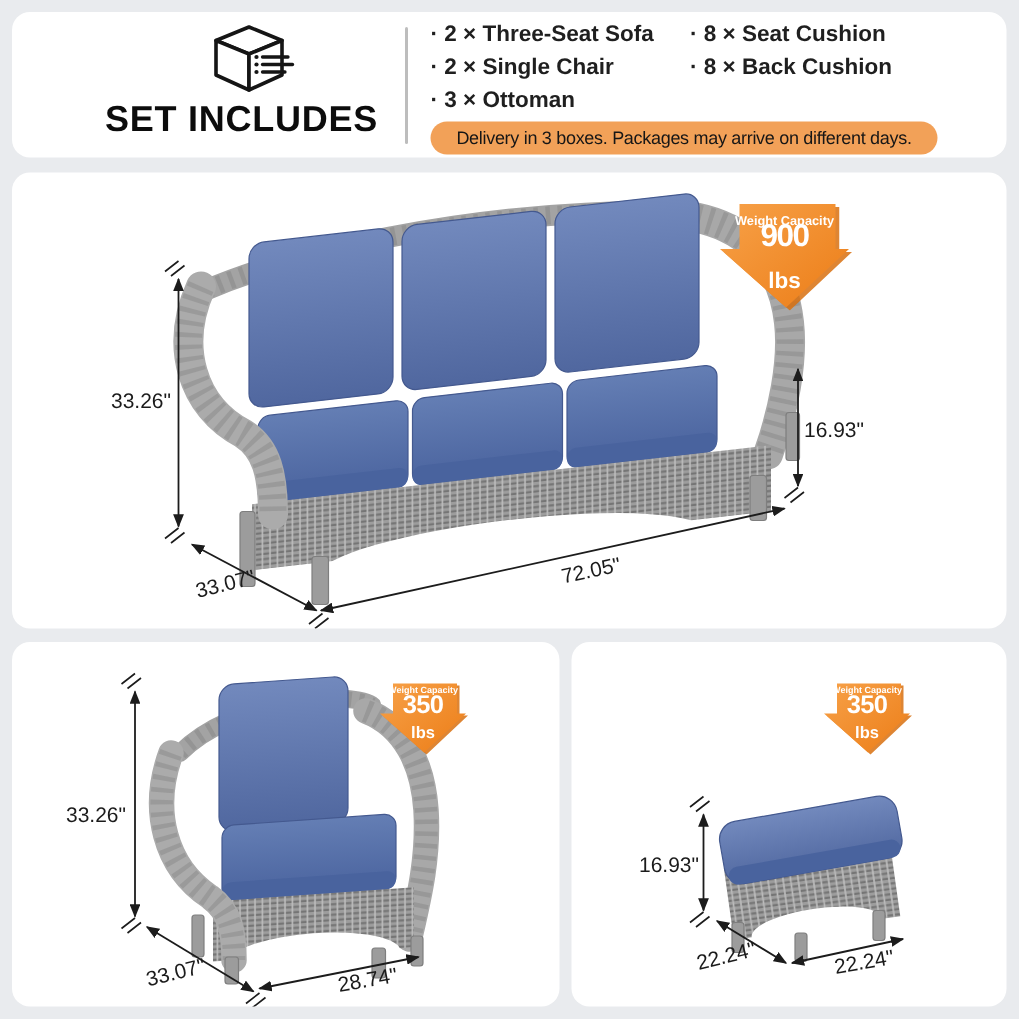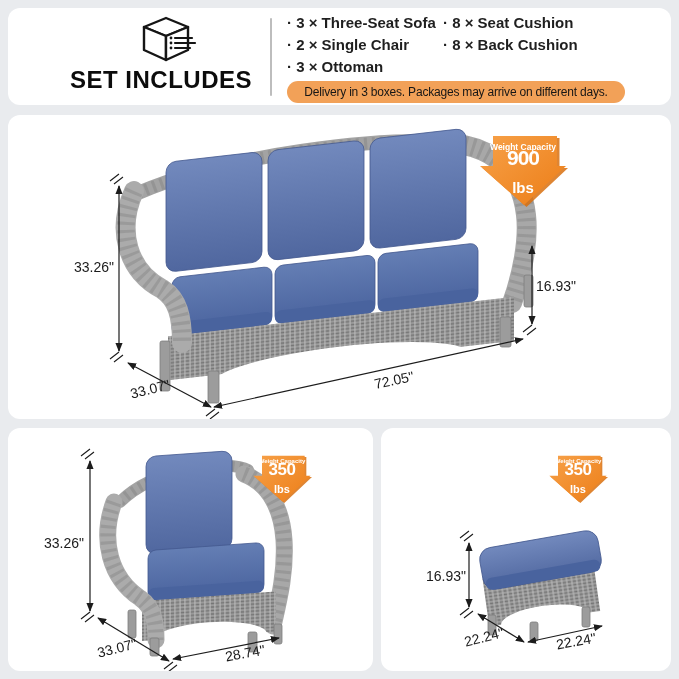--- a/index.html
+++ b/index.html
@@ -9,21 +9,21 @@
   #card-top{left:8px;top:8px;width:663px;height:97px}
   #card-sofa{left:8px;top:115px;width:663px;height:304px}
   #card-chair{left:8px;top:428px;width:365px;height:243px}
   #card-ottoman{left:381px;top:428px;width:290px;height:243px}
 
   .pkg-icon{position:absolute;left:126px;top:8px;width:64px;height:48px}
   .si-title{position:absolute;left:33px;top:58px;width:240px;text-align:center;
     font-size:24px;font-weight:bold;color:#0c0c0c;letter-spacing:.5px;white-space:nowrap}
   .divider{position:absolute;left:262px;top:10px;width:2px;height:78px;background:#bdbdbd;border-radius:1px}
   .li{position:absolute;font-size:15px;font-weight:bold;color:#1f1f1f;height:22px;line-height:22px;white-space:nowrap}
-  .c1{left:279px}.c2{left:435px}
+  .c1{left:279px}.c2{left:452px}
   .r1{top:4px}.r2{top:26px}.r3{top:48px}
   .banner{position:absolute;left:279px;top:73px;width:338px;height:22px;border-radius:11px;
     background:#f2a158;color:#161616;font-weight:normal;font-size:12px;letter-spacing:-.2px;
     text-align:center;line-height:22px;white-space:nowrap}
 
   .badge{position:absolute}
   .badge svg{position:absolute;left:0;top:0;width:100%;height:100%}
   .badge-label,.badge-value,.badge-unit{position:absolute;left:0;width:100%;text-align:center;color:#fff;font-weight:bold;white-space:nowrap}
   .badge-lg{width:90px;height:72px}
   .badge-lg .badge-label{top:7px;font-size:8.5px}
@@ -93,21 +93,21 @@
     </g>
     <g fill="#151515">
       <circle cx="37" cy="22" r="1.4"></circle>
         <circle cx="37" cy="27" r="1.4"></circle>
         <circle cx="37" cy="32" r="1.4"></circle>
     </g>
   </svg>
   <h1 class="si-title">SET INCLUDES</h1>
   <div class="divider"></div>
 
-  <div class="li c1 r1">· 3 × Three-Seat Sofa</div>
+  <div class="li c1 r1">· 2 × Three-Seat Sofa</div>
   <div class="li c1 r2">· 2 × Single Chair</div>
   <div class="li c1 r3">· 3 × Ottoman</div>
   <div class="li c2 r1">· 8 × Seat Cushion</div>
   <div class="li c2 r2">· 8 × Back Cushion</div>
 
   <div class="banner">Delivery in 3 boxes. Packages may arrive on different days.</div>
 </section>
 
 <section class="card" id="card-sofa">
   <svg class="art" style="left:100px;top:12px;width:430px;height:290px" viewBox="0 0 430 290">

